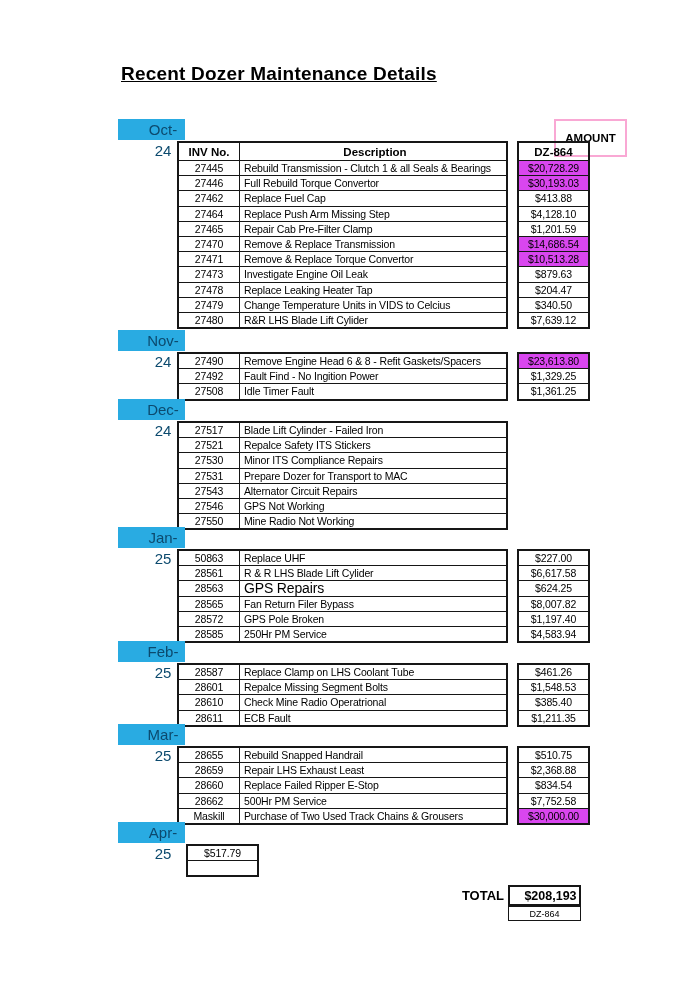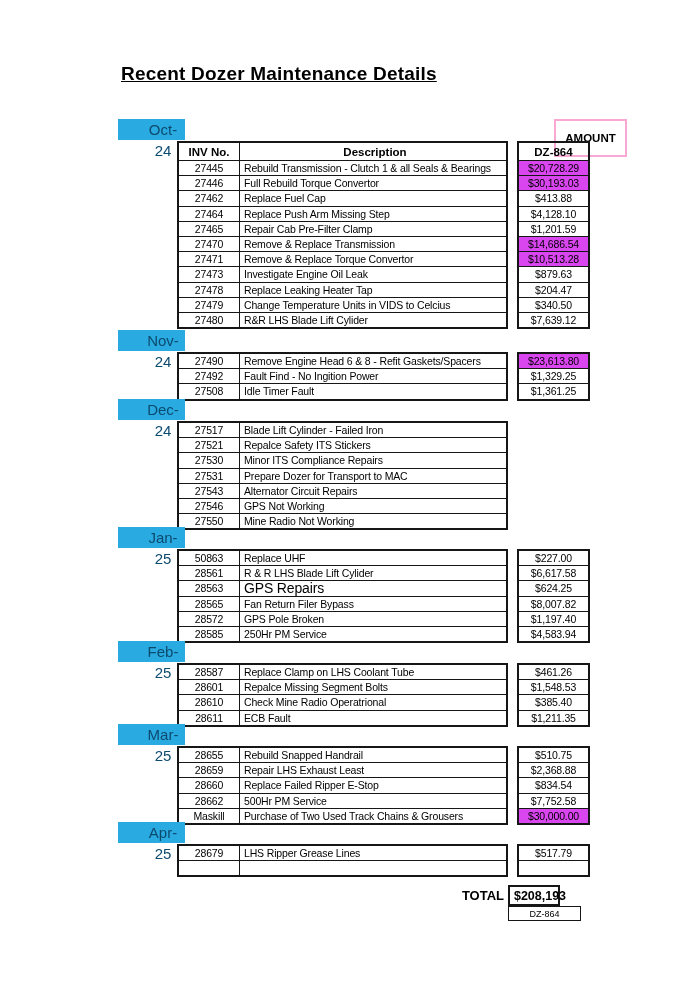--- a/index.html
+++ b/index.html
@@ -12,21 +12,21 @@
   .desc-table{width:322px;border:2px solid #161616;padding-left:32px;}
   .amt-table{width:73px;margin-left:9px;border:2px solid #161616;}
   td{border:1px solid #161616;height:14.2px;line-height:14px;font-size:10.5px;letter-spacing:-.15px;padding:0;vertical-align:middle;overflow:hidden;white-space:nowrap;}
   td.inv{width:60px;text-align:center;}
   td.desc{width:262px;text-align:left;padding-left:4px;}
   td.amt{text-align:center;}
   tr.head td{height:17px;font-weight:bold;font-size:11.5px;text-align:center;letter-spacing:0;}
   td.hl{background:#d946ef;}
   td.sm{font-size:14px;}
   .total-label{position:absolute;left:380px;top:888px;width:124px;text-align:right;font-weight:bold;font-size:13px;}
-  .total-box{position:absolute;left:508px;top:885px;width:52px;height:21px;border:2px solid #161616;box-sizing:border-box;display:flex;align-items:center;justify-content:center;font-weight:bold;font-size:12.5px;padding-left:12px;}
+  .total-box{position:absolute;left:508px;top:885px;width:73px;height:21px;border:2px solid #161616;box-sizing:border-box;display:flex;align-items:center;justify-content:center;font-weight:bold;font-size:12.5px;padding-left:12px;}
   .total-unit{position:absolute;left:508px;top:906px;width:73px;height:15px;border:1px solid #161616;box-sizing:border-box;display:flex;align-items:center;justify-content:center;font-size:9px;}
 </style>
 </head>
 <body>
 
 <div>
 
   <div class="title">Recent Dozer Maintenance Details</div>
 
   <div class="amount-box">AMOUNT</div>
@@ -332,32 +332,20 @@
           </tr>
       <tr>
             <td class="amt hl">$30,000.00</td>
           </tr>
     </tbody>
       </table>
   </div>
 
   <div class="month-label" style="top:822px">Apr-25</div>
   <div class="section" style="top:844px">
-    <table class="desc-table">
-      <tbody>
-          <tr>
-            <td class="inv">28679</td>
-            <td class="desc">LHS Ripper Grease Lines</td>
-          </tr>
-      <tr>
-            <td class="inv"></td>
-            <td class="desc"></td>
-          </tr>
-    </tbody>
-      </table>
     <table class="amt-table">
       <tbody>
           <tr>
             <td class="amt">$517.79</td>
           </tr>
       <tr>
             <td class="amt"></td>
           </tr>
     </tbody>
       </table>

